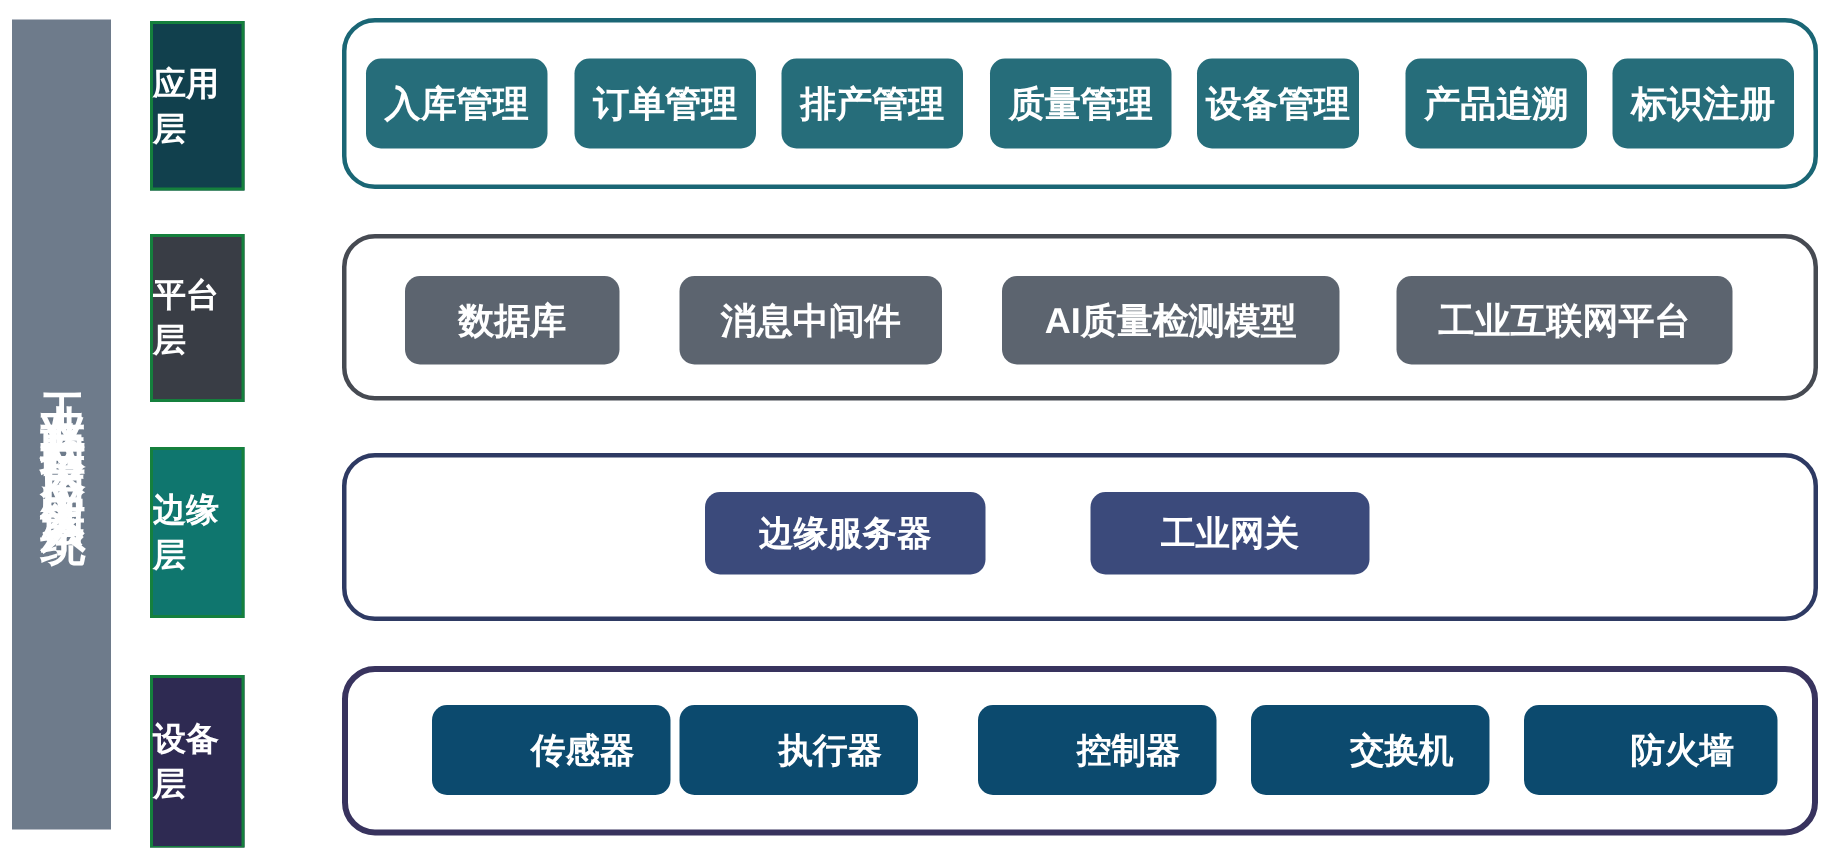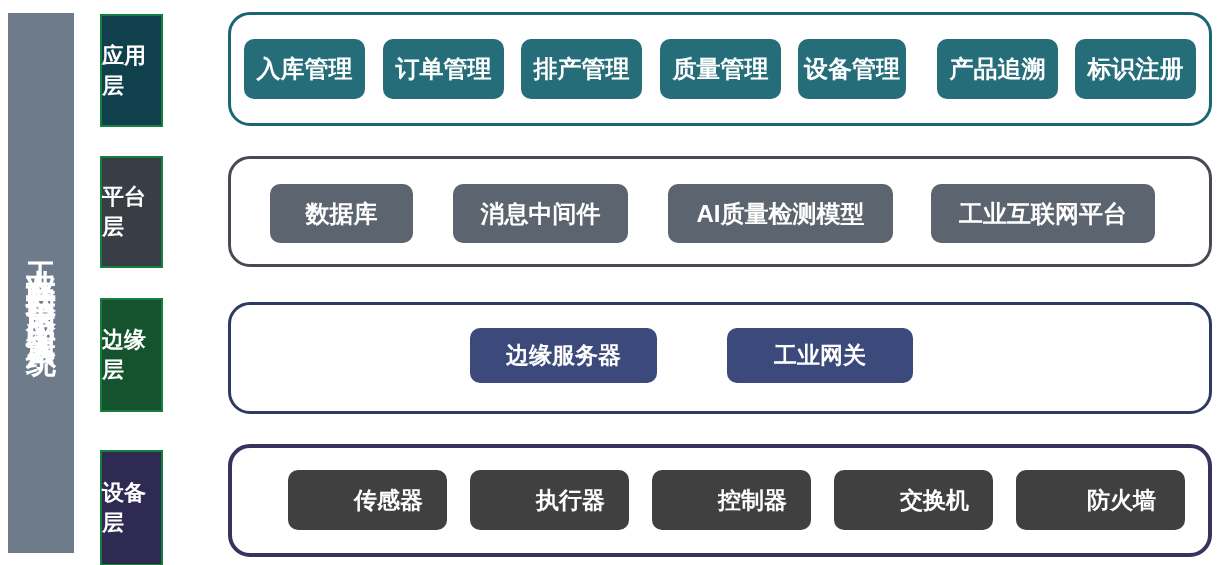--- a/index.html
+++ b/index.html
@@ -20,40 +20,40 @@
   }
   
   .layer-label{
     position:absolute;left:100px;width:63px;
     border:2px solid #15803d;box-sizing:border-box;
     color:#ffffff;font-size:22px;font-weight:bold;
     display:flex;align-items:center;justify-content:center;
   }
   .ll-app{top:14px;height:113px;background:#11404d;}
   .ll-platform{top:156px;height:112px;background:#393d45;}
-  .ll-edge{top:298px;height:114px;background:#14532d;}
+  .ll-edge{top:298px;height:114px;background:#0f766e;}
   .ll-device{top:450px;height:116px;background:#2e2a52;}
   
   .container{
     position:absolute;left:228px;width:984px;
     border-radius:22px;box-sizing:border-box;background:#ffffff;
   }
   .c-app{top:12px;height:114px;border:3px solid #1a6675;}
   .c-platform{top:156px;height:111px;border:3px solid #464a52;}
   .c-edge{top:302px;height:112px;border:3px solid #2e3a63;}
   .c-device{top:444px;height:113px;border:4px solid #38335e;}
   
   .item{
     position:absolute;border-radius:10px;color:#ffffff;font-weight:bold;
     display:flex;align-items:center;justify-content:center;box-sizing:border-box;
   }
   .r1{top:39px;height:60px;background:#266d7a;font-size:24px;}
   .r2{top:184px;height:59px;background:#5c646f;font-size:24px;}
   .r3{top:328px;height:55px;background:#3b4a7b;font-size:23px;}
-  .r4{top:470px;height:60px;background:#404040;font-size:23px;padding-left:42px;}
+  .r4{top:470px;height:60px;background:#0c4a6e;font-size:23px;padding-left:42px;}
 </style>
 </head>
 <body>
 
 <div class="vtitle">
   <span>工业互联网技术应用实训系统</span>
 </div>
 
 <div class="layer-label ll-app">应用层</div>
 <div class="layer-label ll-platform">平台层</div>
@@ -75,16 +75,16 @@
 
 <div class="item r2" style="left:270px;width:143px;">数据库</div>
 <div class="item r2" style="left:453px;width:175px;">消息中间件</div>
 <div class="item r2" style="left:668px;width:225px;">AI质量检测模型</div>
 <div class="item r2" style="left:931px;width:224px;">工业互联网平台</div>
 
 <div class="item r3" style="left:470px;width:187px;">边缘服务器</div>
 <div class="item r3" style="left:727px;width:186px;">工业网关</div>
 
 <div class="item r4" style="left:288px;width:159px;">传感器</div>
-<div class="item r4" style="left:470px;width:159px;">执行器</div>
+<div class="item r4" style="left:453px;width:159px;">执行器</div>
 <div class="item r4" style="left:652px;width:159px;">控制器</div>
 <div class="item r4" style="left:834px;width:159px;">交换机</div>
 <div class="item r4" style="left:1016px;width:169px;">防火墙</div>
 
 </body></html>

